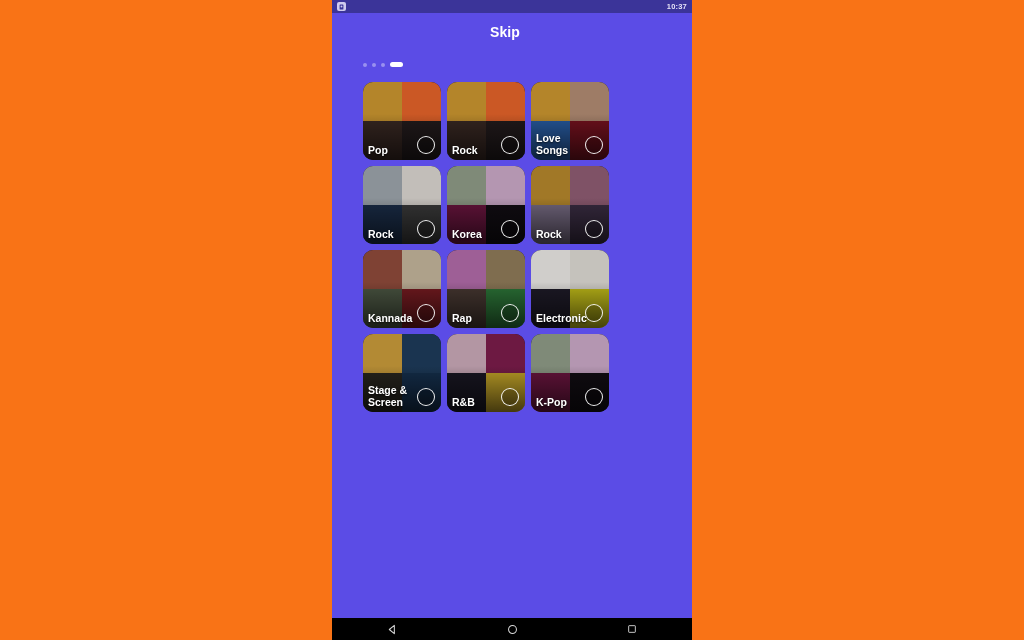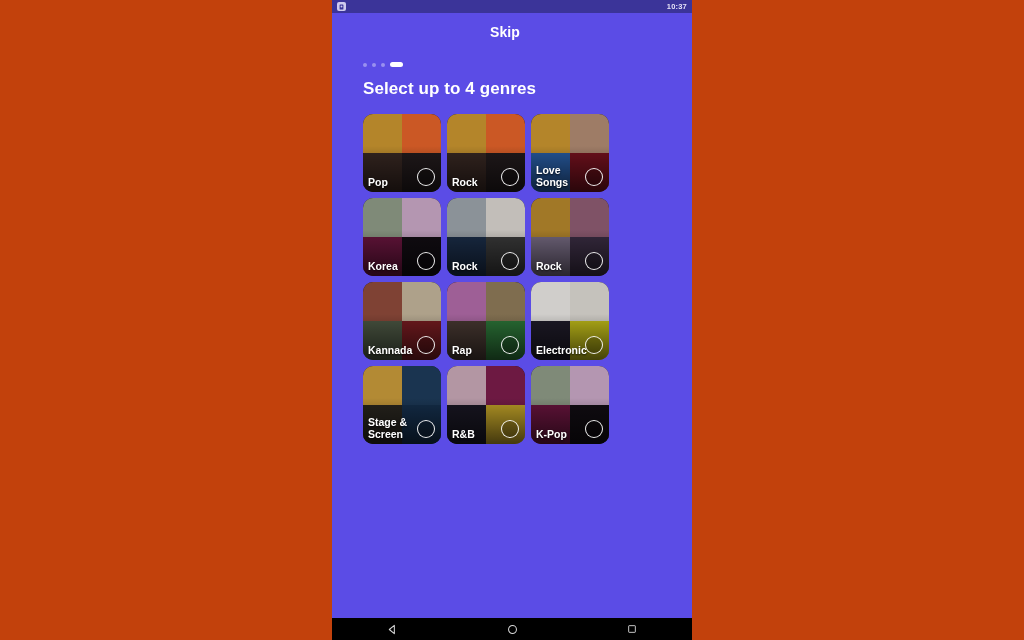--- a/index.html
+++ b/index.html
@@ -9,21 +9,21 @@
     height: 640px;
     background: #000000;
     overflow: hidden;
     font-family: "Liberation Sans", sans-serif;
   }
 
   #screen-frame {
     position: relative;
     width: 1024px;
     height: 640px;
-    background: #c2410c;
+    background: #f97316;
   }
 
   
   #phone {
     position: absolute;
     left: 332px;
     top: 0;
     width: 360px;
     height: 640px;
     background: #5B4CE6;
@@ -223,21 +223,20 @@
       <button id="skip-button">Skip</button>
     </div>
 
     <div id="page-dots">
         <div class="dot"></div>
         <div class="dot"></div>
         <div class="dot"></div>
         <div class="dot active"></div>
       </div>
 
-    <div id="page-title">Select up to 4 genres</div>
 
     <div id="genre-grid">
         <div class="genre-card">
           <div class="collage">
             <div class="tile" style="background: rgb(201, 149, 47);"></div>
             <div class="tile" style="background: rgb(226, 98, 42);"></div>
             <div class="tile" style="background: rgb(58, 42, 36);"></div>
             <div class="tile" style="background: rgb(36, 28, 30);"></div>
           </div>
           <div class="scrim"></div>
@@ -261,38 +260,38 @@
             <div class="tile" style="background: rgb(176, 139, 114);"></div>
             <div class="tile" style="background: rgb(42, 95, 168);"></div>
             <div class="tile" style="background: rgb(122, 18, 32);"></div>
           </div>
           <div class="scrim"></div>
           <div class="genre-label">Love Songs</div>
           <div class="select-circle"></div>
         </div>
         <div class="genre-card">
           <div class="collage">
+            <div class="tile" style="background: rgb(155, 163, 170);"></div>
+            <div class="tile" style="background: rgb(216, 212, 206);"></div>
+            <div class="tile" style="background: rgb(27, 46, 74);"></div>
+            <div class="tile" style="background: rgb(60, 60, 60);"></div>
+          </div>
+          <div class="scrim"></div>
+          <div class="genre-label">Rock</div>
+          <div class="select-circle"></div>
+        </div>
+        <div class="genre-card">
+          <div class="collage">
             <div class="tile" style="background: rgb(142, 154, 134);"></div>
             <div class="tile" style="background: rgb(201, 167, 198);"></div>
             <div class="tile" style="background: rgb(109, 22, 64);"></div>
             <div class="tile" style="background: rgb(18, 14, 20);"></div>
           </div>
           <div class="scrim"></div>
           <div class="genre-label">Korea</div>
-          <div class="select-circle"></div>
-        </div>
-        <div class="genre-card">
-          <div class="collage">
-            <div class="tile" style="background: rgb(155, 163, 170);"></div>
-            <div class="tile" style="background: rgb(216, 212, 206);"></div>
-            <div class="tile" style="background: rgb(27, 46, 74);"></div>
-            <div class="tile" style="background: rgb(60, 60, 60);"></div>
-          </div>
-          <div class="scrim"></div>
-          <div class="genre-label">Rock</div>
           <div class="select-circle"></div>
         </div>
         <div class="genre-card">
           <div class="collage">
             <div class="tile" style="background: rgb(180, 134, 44);"></div>
             <div class="tile" style="background: rgb(142, 92, 114);"></div>
             <div class="tile" style="background: rgb(122, 110, 134);"></div>
             <div class="tile" style="background: rgb(60, 46, 68);"></div>
           </div>
           <div class="scrim"></div>

